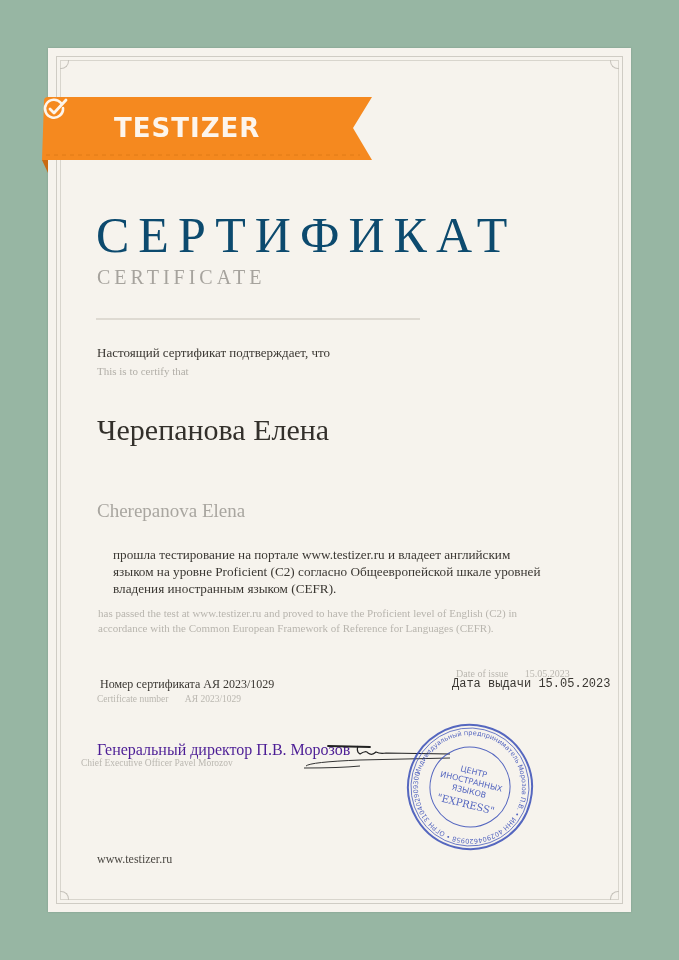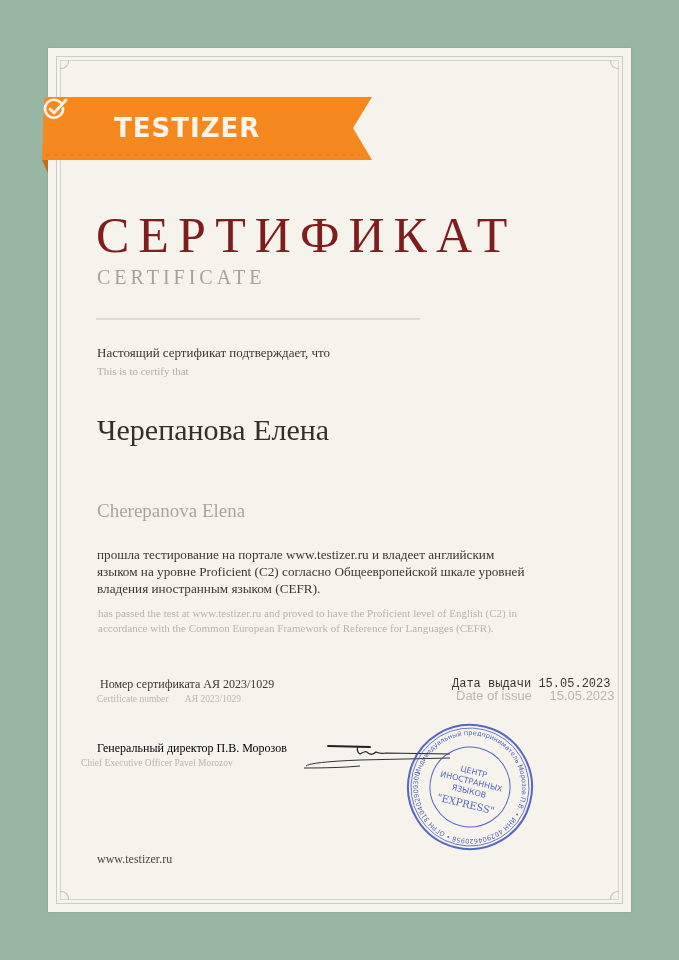--- a/index.html
+++ b/index.html
@@ -44,50 +44,50 @@
     font-weight: bold; font-size: 26px; letter-spacing: 1px;
     color: #fdf5ec;
   }
   .ribbon-check {
     position: absolute; left: 218px; top: 9px; width: 26px; height: 26px;
   }
 
   .title-ru {
     position: absolute; left: 96px; top: 206px;
     font-family: "Liberation Serif", "DejaVu Serif", serif;
-    font-size: 50px; letter-spacing: 9px; color: #7f1d1d;
+    font-size: 50px; letter-spacing: 9px; color: #0c4a6e;
   }
   .title-en {
     position: absolute; left: 97px; top: 266px;
     font-family: "Liberation Serif", "DejaVu Serif", serif;
     font-size: 20px; letter-spacing: 4px; color: #a6a39d;
   }
   .divider {
     position: absolute; left: 96px; top: 318px;
     width: 324px; height: 2px; background: #dedad2;
   }
   .text {
     position: absolute; left: 97px;
     font-family: "Liberation Serif", "DejaVu Serif", serif;
   }
   .intro-ru { top: 345px; font-size: 13px; color: #3a3732; }
   .intro-en { top: 365px; font-size: 11px; color: #b2afa8; }
   .name-ru  { top: 413px; font-size: 30px; color: #33302b; text-align: right; }
   .name-en  { top: 500px; font-size: 19px; color: #a9a6a0; }
-  .body-ru  { top: 546px; width: 440px; font-size: 13.2px; line-height: 17px; color: #3a3732; }
+  .body-ru  { top: 546px; width: 440px; font-size: 13.2px; line-height: 17px; color: #3a3732; margin-left: 16px; }
   .body-en  { top: 606px; left: 98px; width: 440px; font-size: 11px; line-height: 15px; color: #b8b5ae; text-align: left; }
 
   .meta-row { position: absolute; left: 100px; top: 677px; font-family: "Liberation Serif", serif; font-size: 12px; color: #3a3732; }
   .meta-row-sub { position: absolute; left: 97px; top: 694px; font-family: "Liberation Serif", serif; font-size: 9.5px; color: #bab7b0; }
   .meta-row-sub .gap { display: inline-block; width: 14px; }
   .date-row { position: absolute; left: 452px; top: 677px; font-family: Liberation Mono, monospace; font-size: 12px; color: #3a3732; }
-  .date-row-sub { position: absolute; left: 456px; top: 688px; font-family: Liberation Sans, sans-serif; font-size: 13px; color: #bab7b0; }
+  .date-row-sub { position: absolute; left: 456px; top: 668px; font-family: Liberation Serif, serif; font-size: 10px; color: #bab7b0; }
   .date-row-sub .gap { display: inline-block; width: 14px; }
 
-  .ceo-ru { position: absolute; left: 97px; top: 741px; font-family: "Liberation Serif", serif; font-size: 12px; color: #000000; text-align: center; }
+  .ceo-ru { position: absolute; left: 97px; top: 741px; font-family: "Liberation Serif", serif; font-size: 16px; color: #4c1d95; text-align: center; }
   .ceo-en { position: absolute; left: 81px; top: 758px; font-family: "Liberation Serif", serif; font-size: 9.5px; color: #bab7b0; }
 
   .signature { position: absolute; left: 300px; top: 738px; width: 150px; height: 40px; }
   .stamp { position: absolute; left: 405px; top: 722px; width: 130px; height: 130px; transform: rotate(14deg); opacity: 0.85; }
 
   .footer-url { position: absolute; left: 97px; top: 852px; font-family: "Liberation Serif", serif; font-size: 12px; color: #4b4843; }
 </style>
 </head>
 <body>
 

